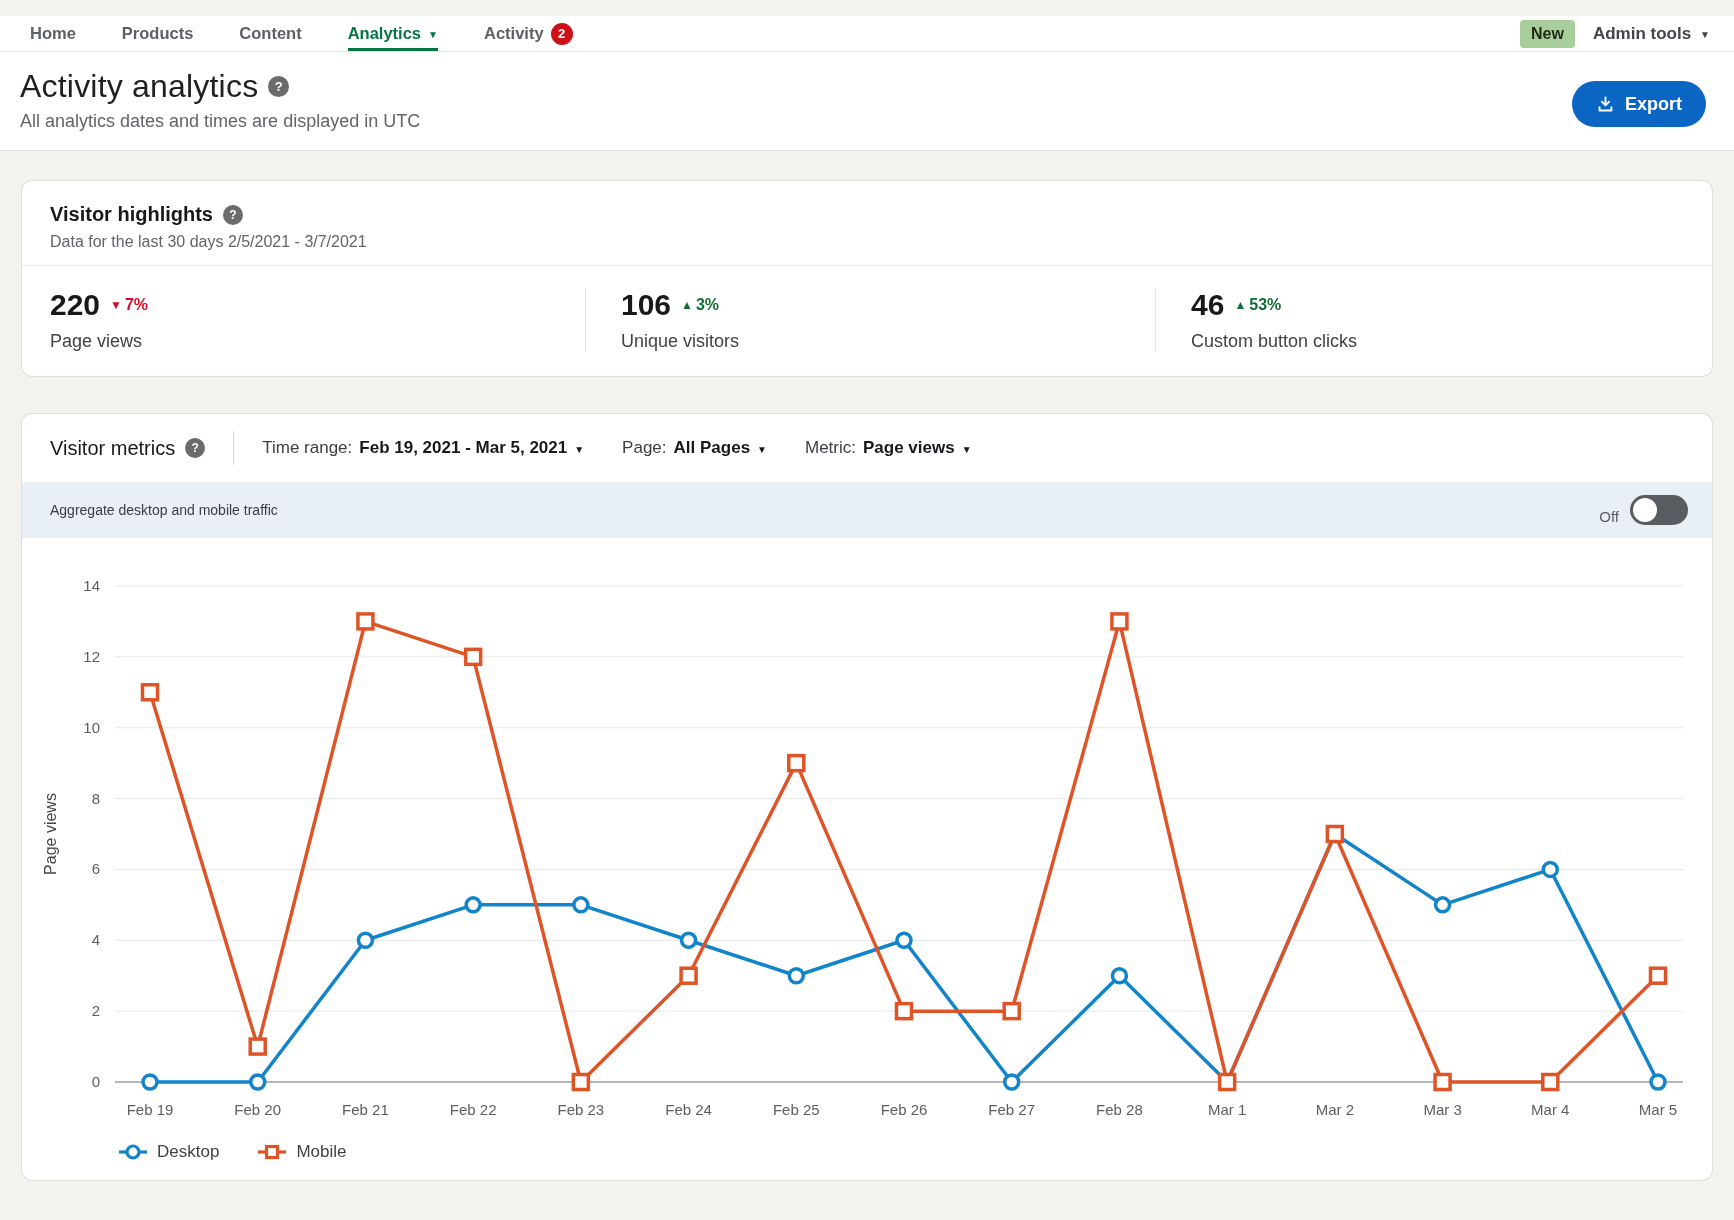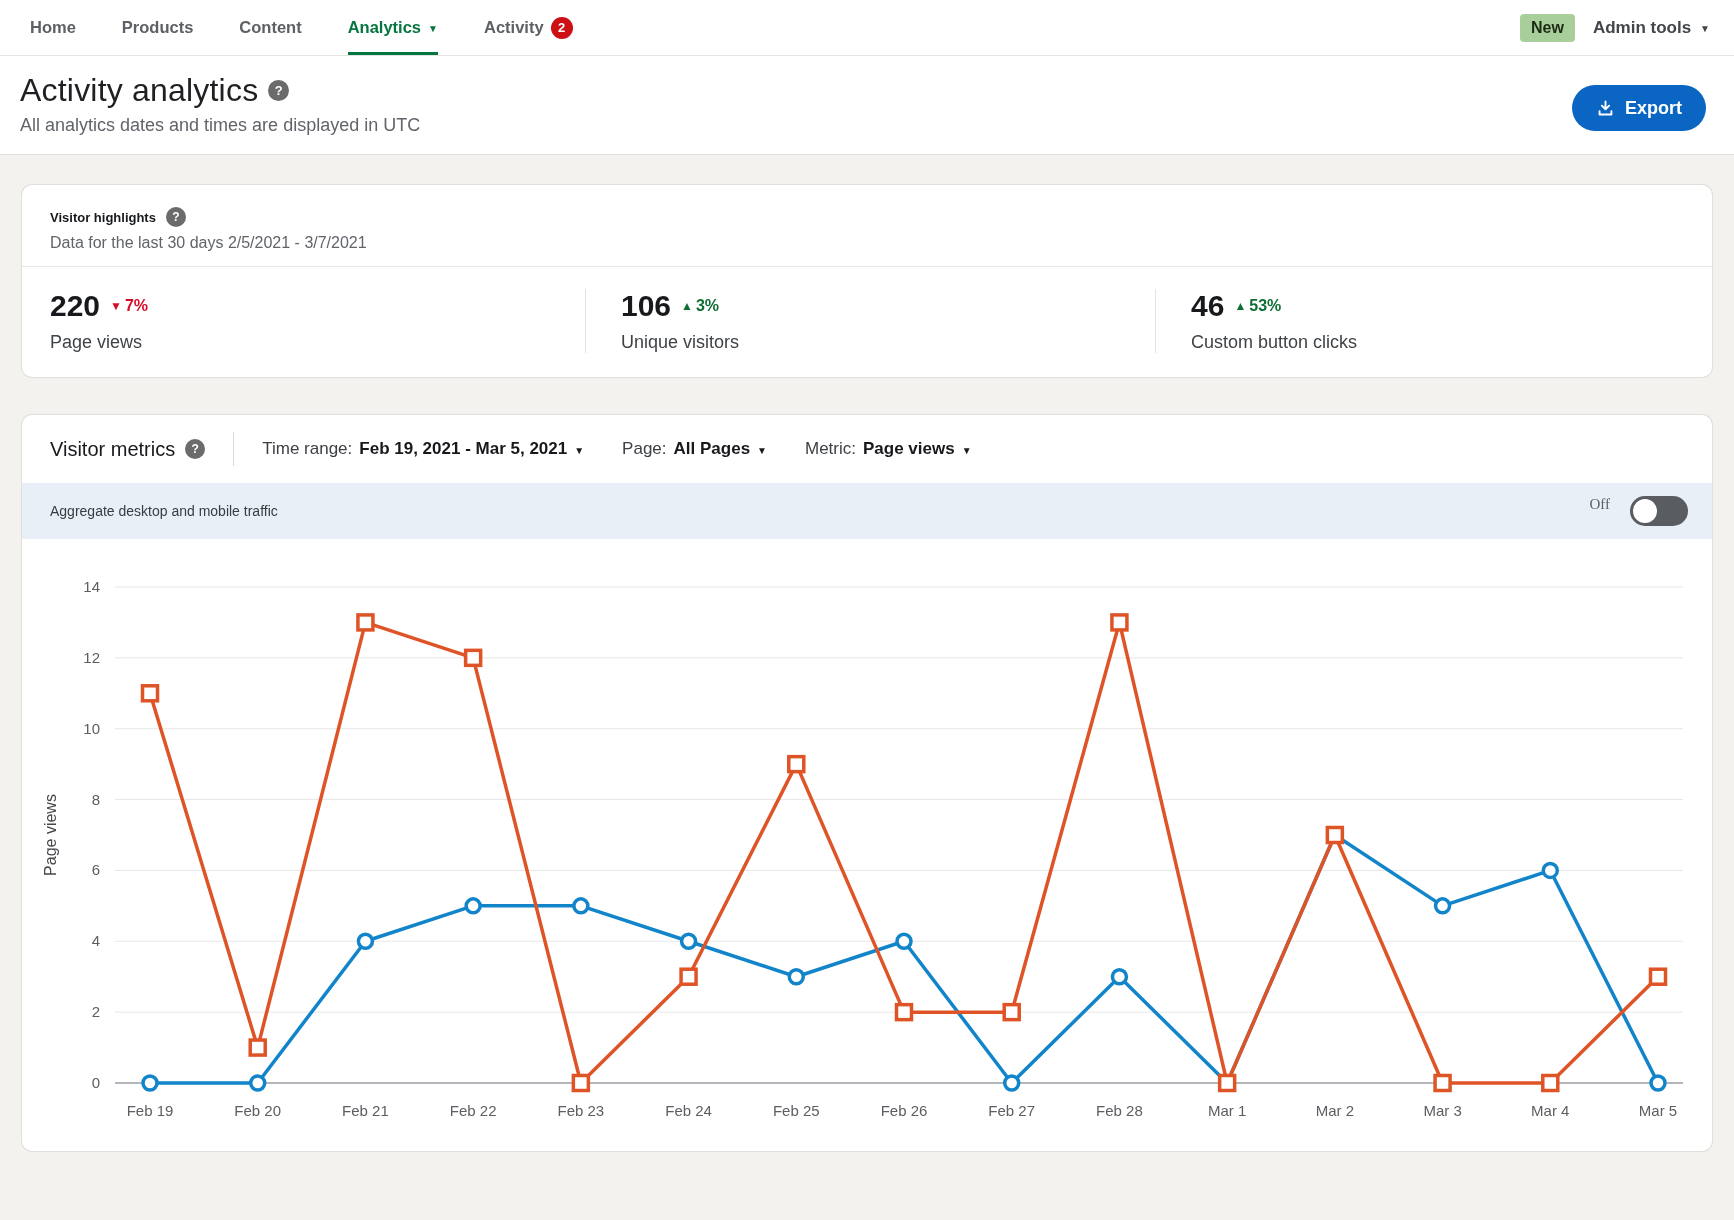--- a/index.html
+++ b/index.html
@@ -7,24 +7,25 @@
     margin: 0; padding: 0;
     width: 1734px; height: 1220px;
     overflow: hidden;
     background: #f3f2ee;
     font-family: "Liberation Sans", "DejaVu Sans", sans-serif;
     color: #1a1a1a;
   }
 
   
   .topbar {
-    height: 56px; background: #fff;
+    height: 36px; background: #fff;
     display: flex; align-items: stretch;
     padding: 0 24px 0 30px;
     border-bottom: 1px solid #e6e4e0;
+    margin-top: 16px;
   }
   .nav-item {
     display: flex; align-items: center; gap: 7px;
     margin-right: 46px; cursor: pointer;
     font-size: 16.5px; font-weight: 600; color: #5d6064;
     border-bottom: 3px solid transparent; padding-top: 3px;
   }
   .nav-item.active { color: #057642; border-bottom-color: #057642; }
   .nav-caret { font-size: 10px; line-height: 1; transform: translateY(1px); }
   .nav-badge {
@@ -69,21 +70,21 @@
 
   
   .content { padding: 0 22px; }
   .card {
     background: #fff; border-radius: 10px;
     box-shadow: 0 0 0 1px rgba(0,0,0,.08);
   }
   .card-highlights { margin-top: 30px; }
   .hl-head { padding: 22px 28px 14px 28px; border-bottom: 1px solid #e8e8e8; }
   .hl-title-row { display: flex; align-items: center; gap: 10px; }
-  .hl-title { font-size: 13px; font-weight: 700; color: #17191c; }
+  .hl-title { font-size: 20px; font-weight: 700; color: #17191c; }
   .hl-subtitle { font-size: 16px; color: #61646a; margin-top: 7px; }
   .stats-row { display: flex; padding: 22px 0 24px 28px; }
   .stat-col { width: 535px; }
   .stat-col + .stat-col { border-left: 1px solid #e3e3e3; padding-left: 35px; width: 570px; }
   .stat-col:last-child { width: auto; flex: 1; }
   .stat-top { display: flex; align-items: center; gap: 10px; }
   .stat-value { font-size: 30px; font-weight: 700; color: #17191c; }
   .stat-delta { display: flex; align-items: center; gap: 3px; font-size: 16px; font-weight: 700; }
   .stat-delta .tri { font-size: 12px; line-height: 1; }
   .stat-delta.down { color: #d60b28; }
@@ -100,21 +101,21 @@
   .filter { display: flex; align-items: center; gap: 7px; cursor: pointer; font-size: 17px; }
   .filter .f-label { color: #3d4045; }
   .filter .f-value { font-weight: 700; color: #17191c; }
   .filter .f-caret { font-size: 10px; color: #17191c; transform: translateY(1px); }
 
   .toggle-row {
     background: #e9eff7; height: 56px;
     display: flex; align-items: center; padding: 0 24px 0 28px;
   }
   .toggle-label { font-size: 14px; color: #393c40; }
-  .toggle-right { margin-left: auto; display: flex; align-items: flex-start; gap: 20px; font-family: Liberation Serif, serif; }
+  .toggle-right { margin-left: auto; display: flex; align-items: flex-end; gap: 11px; }
   .toggle-state { font-size: 15px; color: #5a5d61; }
   .toggle-switch {
     width: 58px; height: 30px; border-radius: 15px; background: #595d61;
     position: relative; cursor: pointer;
   }
   .toggle-knob {
     position: absolute; left: 3px; top: 3px;
     width: 24px; height: 24px; border-radius: 50%; background: #fff;
   }
 
@@ -315,16 +316,32 @@
           <rect x="766.7857142857143" y="211.6428571428571" width="15" height="15" fill="#fff" stroke="#df5427" stroke-width="3.5"></rect>
           <rect x="874.5" y="459.64285714285717" width="15" height="15" fill="#fff" stroke="#df5427" stroke-width="3.5"></rect>
           <rect x="982.2142857142857" y="459.64285714285717" width="15" height="15" fill="#fff" stroke="#df5427" stroke-width="3.5"></rect>
           <rect x="1089.9285714285716" y="69.92857142857139" width="15" height="15" fill="#fff" stroke="#df5427" stroke-width="3.5"></rect>
           <rect x="1197.642857142857" y="530.5" width="15" height="15" fill="#fff" stroke="#df5427" stroke-width="3.5"></rect>
           <rect x="1305.357142857143" y="282.5" width="15" height="15" fill="#fff" stroke="#df5427" stroke-width="3.5"></rect>
           <rect x="1413.0714285714287" y="530.5" width="15" height="15" fill="#fff" stroke="#df5427" stroke-width="3.5"></rect>
           <rect x="1520.7857142857142" y="530.5" width="15" height="15" fill="#fff" stroke="#df5427" stroke-width="3.5"></rect>
           <rect x="1628.5" y="424.2142857142857" width="15" height="15" fill="#fff" stroke="#df5427" stroke-width="3.5"></rect>
         </svg>
+      <div class="legend">
+          <span class="legend-item">
+            <svg width="30" height="16" viewBox="0 0 30 16">
+              <line x1="1" y1="8" x2="29" y2="8" stroke="#1184ca" stroke-width="3.2"></line>
+              <circle cx="15" cy="8" r="6" fill="#fff" stroke="#1184ca" stroke-width="3.2"></circle>
+            </svg>
+            <span>Desktop</span>
+          </span>
+          <span class="legend-item">
+            <svg width="30" height="16" viewBox="0 0 30 16">
+              <line x1="1" y1="8" x2="29" y2="8" stroke="#df5427" stroke-width="3.2"></line>
+              <rect x="9.5" y="2.5" width="11" height="11" fill="#fff" stroke="#df5427" stroke-width="3.2"></rect>
+            </svg>
+            <span>Mobile</span>
+          </span>
+        </div>
     </div>
   </div>
 
 </main>
 
 </body></html>

